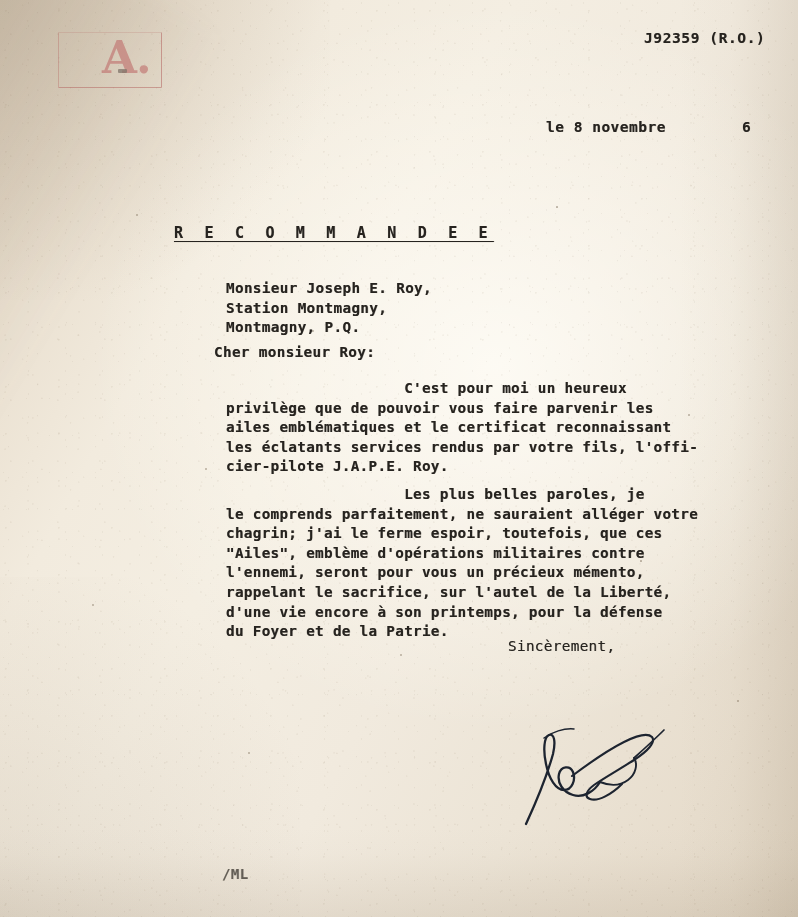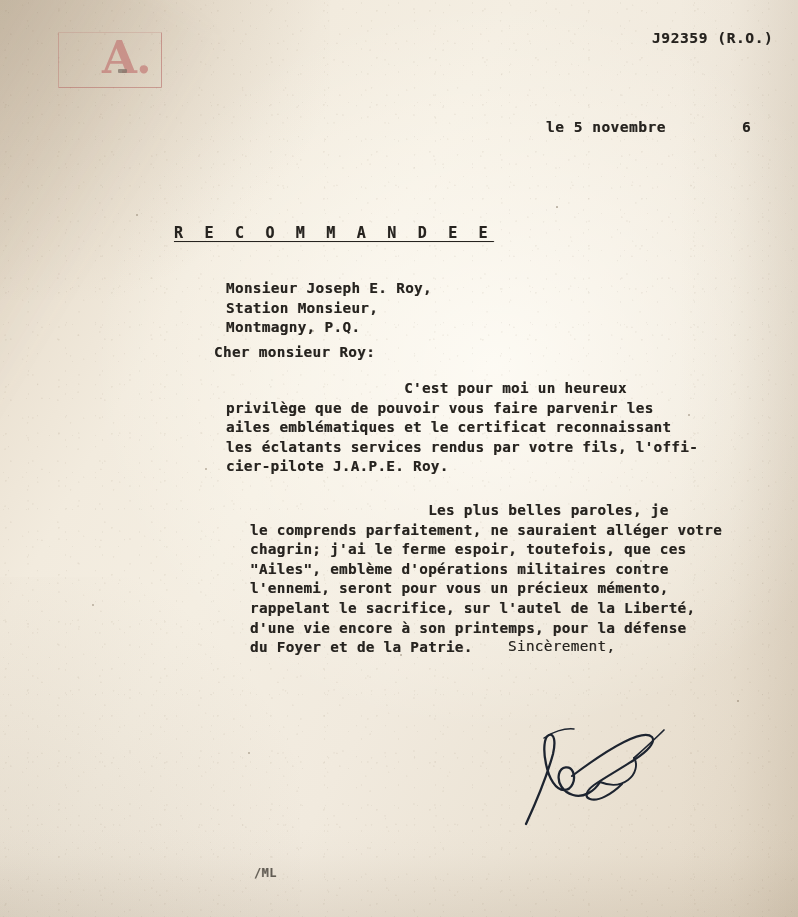--- a/index.html
+++ b/index.html
@@ -132,21 +132,20 @@
       0.35px 0 0 rgba(38,35,31,0.35),
       -0.3px 0.25px 0 rgba(60,54,46,0.20);
   }
 
   .ref-no {
     left: 644px;
     top: 30px;
     font-size: 14.5px;
     letter-spacing: 0.6px;
     font-weight: 700;
-    margin-left: 8px;
   }
 
   .date-line {
     left: 546px;
     top: 119px;
     font-size: 14.5px;
     letter-spacing: 0.5px;
     font-weight: 700;
   }
   .date-year {
@@ -186,21 +185,21 @@
   }
 
   .para {
     left: 226px;
     font-size: 14.3px;
     line-height: 19.6px;
     letter-spacing: 0.3px;
     font-weight: 700;
   }
   .para-1 { top: 379px; }
-  .para-2 { top: 501px; margin-left: 24px; }
+  .para-2 { top: 485px; }
 
   .closing {
     left: 508px;
     top: 638px;
     font-size: 14.3px;
     letter-spacing: 0.35px;
     font-weight: 400;
   }
 
   .sig-block {
@@ -211,25 +210,24 @@
     letter-spacing: 0.3px;
     font-weight: 700;
     text-align: center;
     width: 390px;
     white-space: pre;
   }
 
   .typist {
     left: 222px;
     top: 866px;
-    font-size: 12px;
+    font-size: 14px;
     letter-spacing: 0.4px;
     font-weight: 700;
     color: rgba(45,40,34,0.45);
-    margin-left: 32px;
   }
 
   
   .stamp {
     position: absolute;
     left: 58px;
     top: 32px;
     width: 104px;
     height: 56px;
     opacity: 0.62;
@@ -314,28 +312,28 @@
   <div class="stamp">
     <div class="stamp-box"></div>
     <div class="stamp-letter">A.</div>
     <div class="stamp-mark"></div>
   </div>
 
   <div class="content">
 
     <div class="tw ref-no">J92359 (R.O.)</div>
 
-    <div class="tw date-line">le 5 novembre</div>
+    <div class="tw date-line">le 8 novembre</div>
 
     <div class="tw date-year">6</div>
 
     <div class="tw reco">R E C O M M A N D E E</div>
 
     <div class="tw addr"><span>Monsieur Joseph E. Roy,</span>
-<span>Station Monsieur,</span>
+<span>Station Montmagny,</span>
 <span>Montmagny, P.Q.</span></div>
 
     <div class="tw salut">Cher monsieur Roy:</div>
 
     <div class="tw para para-1">                    C'est pour moi un heureux
 privilège que de pouvoir vous faire parvenir les
 ailes emblématiques et le certificat reconnaissant
 les éclatants services rendus par votre fils, l'offi-
 cier-pilote J.A.P.E. Roy.</div>
 

